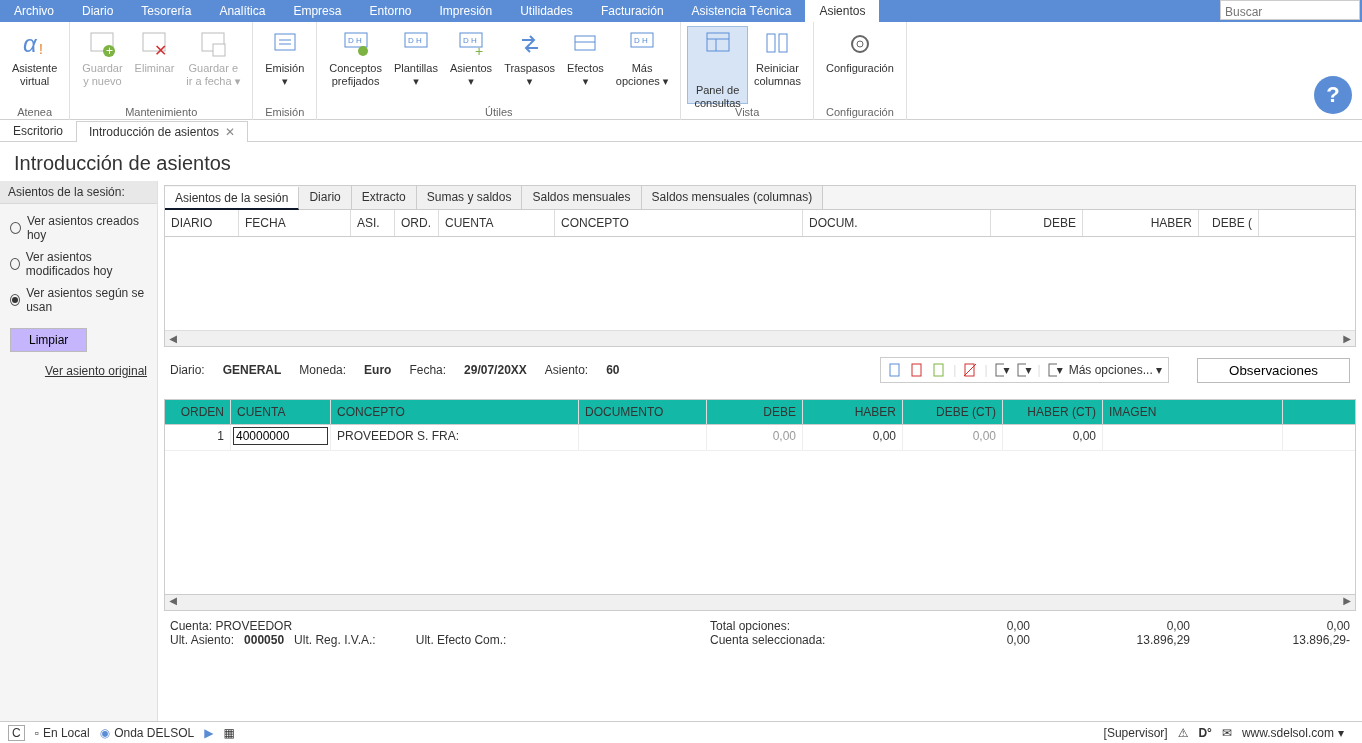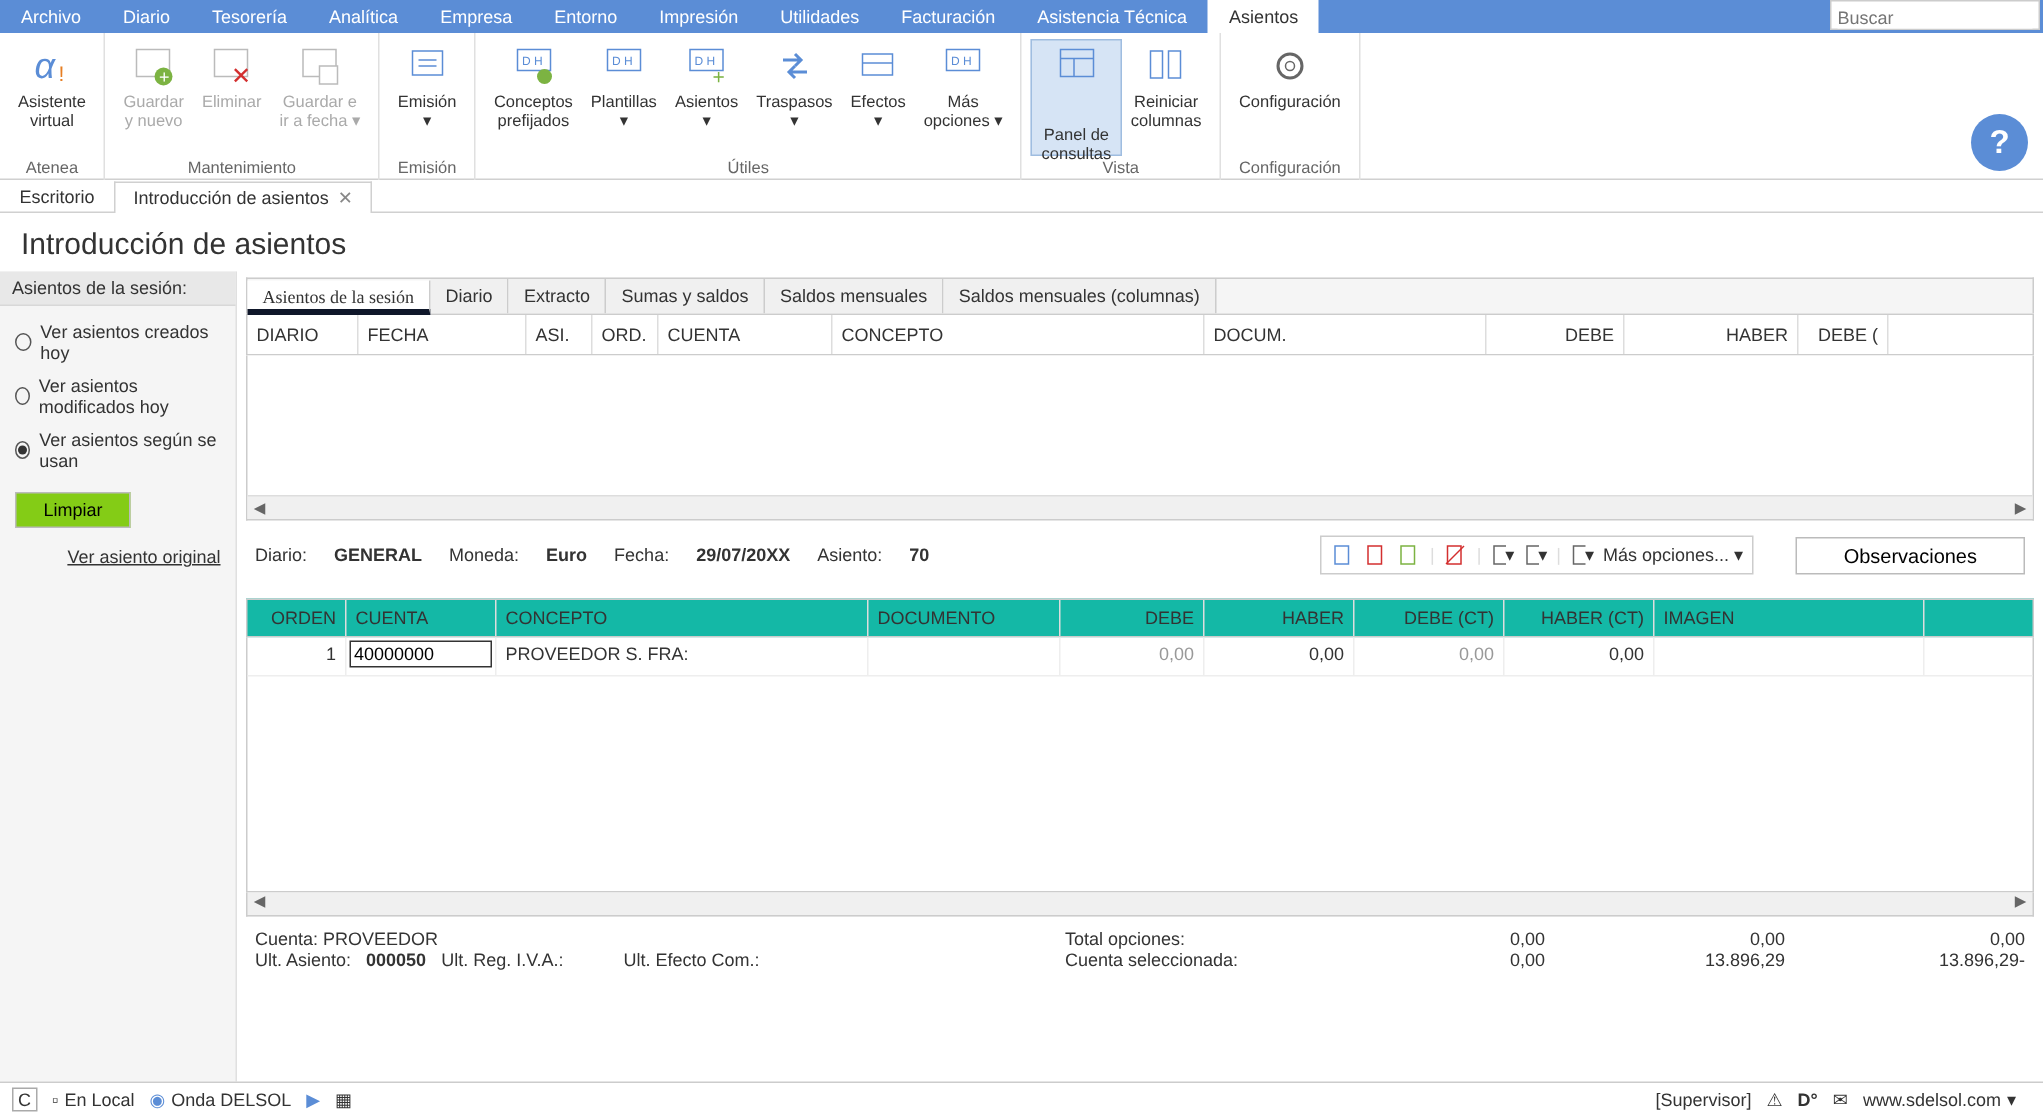--- a/index.html
+++ b/index.html
@@ -23,27 +23,27 @@
 .doctab.active { border-color: #d0d0d0; background: #fff; position:relative; top:1px;}
 .doctab .close { margin-left:6px; color:#888;}
 .page-title { font-size: 20px; padding: 10px 14px 6px 14px; color:#333;}
 .main { display: flex; height: 558px; }
 .sidebar { width: 218px; background: #f5f5f5; border-right:1px solid #e0e0e0; padding: 0;}
 .sidebar .shead { background: #e8e8e8; padding: 4px 8px; font-size: 12px; border-bottom:1px solid #d8d8d8;}
 .sidebar .sbody { padding: 10px;}
 .radio-row { display:flex; align-items:center; margin-bottom:8px; font-size:12px;}
 .radio-row .rdot { width:12px; height:12px; border:1px solid #555; border-radius:50%; margin-right:6px; display:flex; align-items:center; justify-content:center;}
 .radio-row.sel .rdot::after{ content:""; width:6px; height:6px; background:#333; border-radius:50%;}
-.sidebtn { border:1px solid #bbb; background:#84cc16; padding:4px 18px; font-size:12px; cursor:pointer; margin-top:6px;}
+.sidebtn { border:1px solid #bbb; background:#c4b5fd; padding:4px 18px; font-size:12px; cursor:pointer; margin-top:6px;}
 .sidelink { text-align:right; margin-top:12px; font-size:12px;}
 .sidelink a{ color:#333; text-decoration:underline; cursor:pointer;}
 .content { flex:1; padding: 4px 6px; display:flex; flex-direction:column;}
 .innertabs { display:flex; border:1px solid #ccc; border-bottom:none; background:#f5f5f5; height:24px;}
 .itab { padding:4px 10px; border-right:1px solid #ccc; font-size:12px; cursor:pointer; background:#f0f0f0;}
-.itab.active { background:#fff; border-bottom:4px solid #0f172a; position:relative; top:1px;font-family:Liberation Serif, serif;}
+.itab.active { background:#fff; border-bottom:2px solid #0f172a; position:relative; top:1px;}
 .gridhead { display:flex; border:1px solid #ccc; background:#fff; height:28px;}
 .gcol { border-right:1px solid #ddd; padding:6px 6px; font-size:12px; overflow:hidden; white-space:nowrap;}
 .gridbody { border:1px solid #ccc; border-top:none; height:110px; background:#fff; position:relative;}
 .hscroll { position:absolute; bottom:0; left:0; right:0; height:16px; background:#f0f0f0; border-top:1px solid #ddd; display:flex; align-items:center;}
 .hscroll .arrow{ width:16px; text-align:center; color:#666; font-size:10px;}
 .infobar { display:flex; align-items:center; padding:10px 6px; gap:18px; font-size:12px;}
 .infobar b{ font-weight:bold;}
 .toolbar2 { display:flex; border:1px solid #ccc; padding:4px 6px; gap:6px; align-items:center; margin-left:auto;}
 .ticon { width:16px; height:16px; display:inline-flex; align-items:center; justify-content:center; cursor:pointer;}
 .obsbtn { border:1px solid #bbb; padding:4px 31px; margin-left:10px; cursor:pointer; background:#fff;}
@@ -326,21 +326,21 @@
     </div>
 
     <div class="infobar">
       <span>Diario:</span>
       <b>GENERAL</b>
       <span>Moneda:</span>
       <b>Euro</b>
       <span>Fecha:</span>
       <b>29/07/20XX</b>
       <span>Asiento:</span>
-      <b>70</b>
+      <b>60</b>
       <div class="toolbar2">
         <span class="ticon">
             <svg width="14" height="14">
               <rect x="2" y="1" width="9" height="12" fill="none" stroke="#5b8dd6"></rect>
             </svg>
           </span>
         <span class="ticon">
             <svg width="14" height="14">
               <rect x="2" y="1" width="9" height="12" fill="none" stroke="#d32f2f"></rect>
             </svg>

